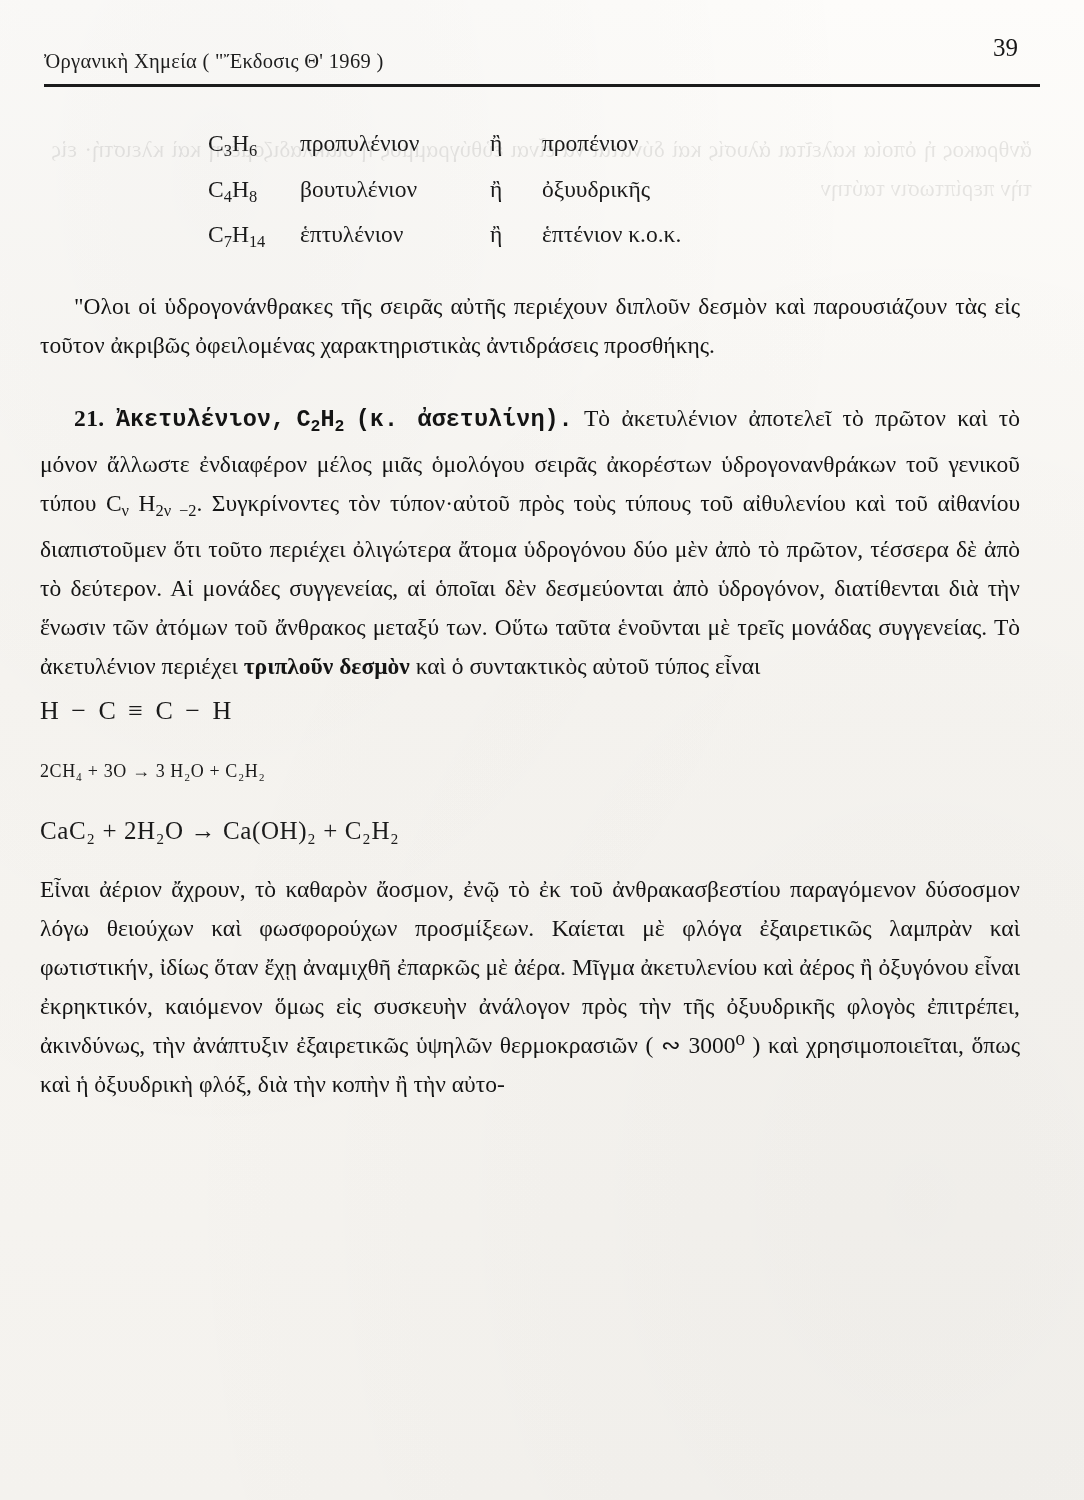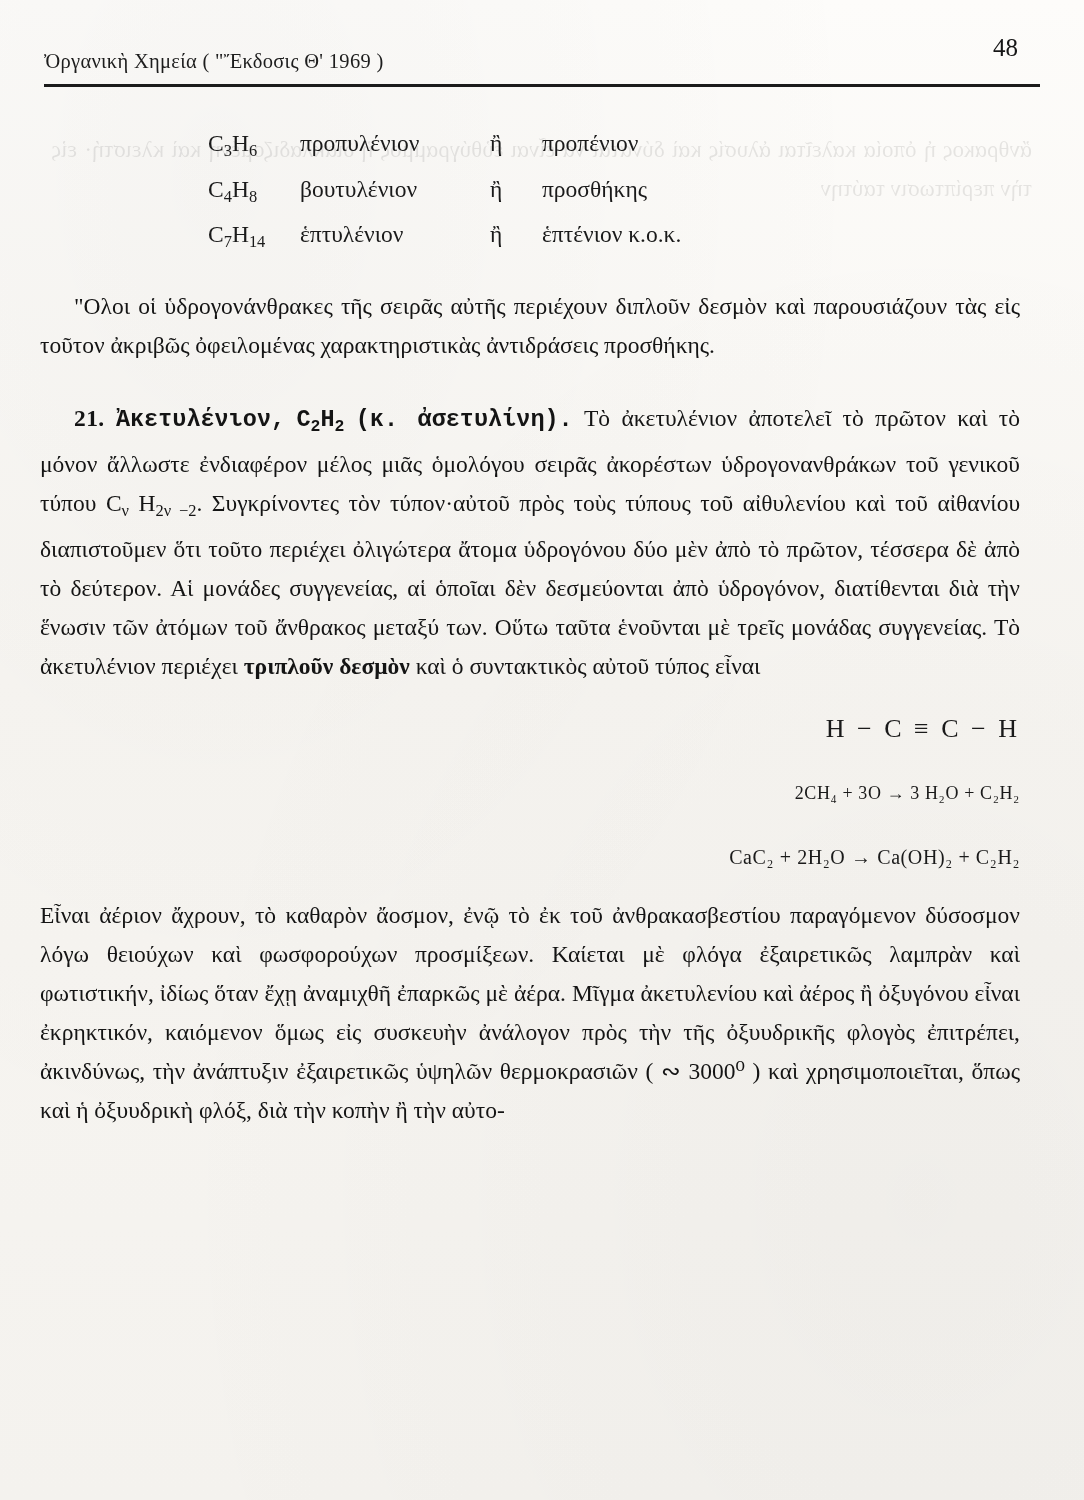--- a/index.html
+++ b/index.html
@@ -129,36 +129,36 @@
   }
   .sec-title {
     font-weight: bold;
     font-family: Liberation Mono, monospace;
   }
   .bold {
     font-weight: bold;
   }
 
   .eq {
-    text-align: right;
+    text-align: left;
     font-size: 25px;
     line-height: 42px;
     letter-spacing: 1.2px;
-    margin: 22px 0 18px 0;
+    margin: 4px 0 18px 0;
   }
   .eq.structure {
     letter-spacing: 3px;
     font-size: 26px;
   }
   .eq.reaction {
     font-size: 18px;
     letter-spacing: 0.6px;
   }
   .eq.reaction2 {
-    font-size: 20px;
+    font-size: 25px;
     letter-spacing: 0.6px;
   }
 
   
   .ghost {
     position: absolute;
     z-index: 1;
     left: 52px;
     width: 980px;
     color: #000;
@@ -178,21 +178,21 @@
 <div class="page">
 
   <div class="ghost" style="top:130px;">
     ἄνθρακος ἡ ὁποία καλεῖται ἁλυσίς καὶ δύναται νὰ εἶναι εὐθύγραμμος ἢ διακλαδιζομένη καὶ κλειστή· εἰς τὴν περίπτωσιν ταύτην
   </div>
 
   <div class="content">
 
     <div class="runhead">
       <div class="runhead-title">Ὀργανικὴ Χημεία ( "Ἔκδοσις Θ' 1969 )</div>
-      <div class="runhead-page">48</div>
+      <div class="runhead-page">39</div>
     </div>
     <div class="rule"></div>
 
     <div class="body">
 
       <div class="formula-list">
 
         <div class="formula-row">
           <div class="f-col-formula">
             <span>C</span><sub>3</sub><span>H</span><sub>6</sub>
@@ -201,21 +201,21 @@
           <div class="f-col-or">ἢ</div>
           <div class="f-col-name2">προπένιον</div>
         </div>
 
         <div class="formula-row">
           <div class="f-col-formula">
             <span>C</span><sub>4</sub><span>H</span><sub>8</sub>
           </div>
           <div class="f-col-name1">βουτυλένιον</div>
           <div class="f-col-or">ἢ</div>
-          <div class="f-col-name2">προσθήκης</div>
+          <div class="f-col-name2">ὀξυυδρικῆς</div>
         </div>
 
         <div class="formula-row">
           <div class="f-col-formula">
             <span>C</span><sub>7</sub><span>H</span><sub>14</sub>
           </div>
           <div class="f-col-name1">ἑπτυλένιον</div>
           <div class="f-col-or">ἢ</div>
           <div class="f-col-name2">ἑπτένιον κ.ο.κ.</div>
         </div>

